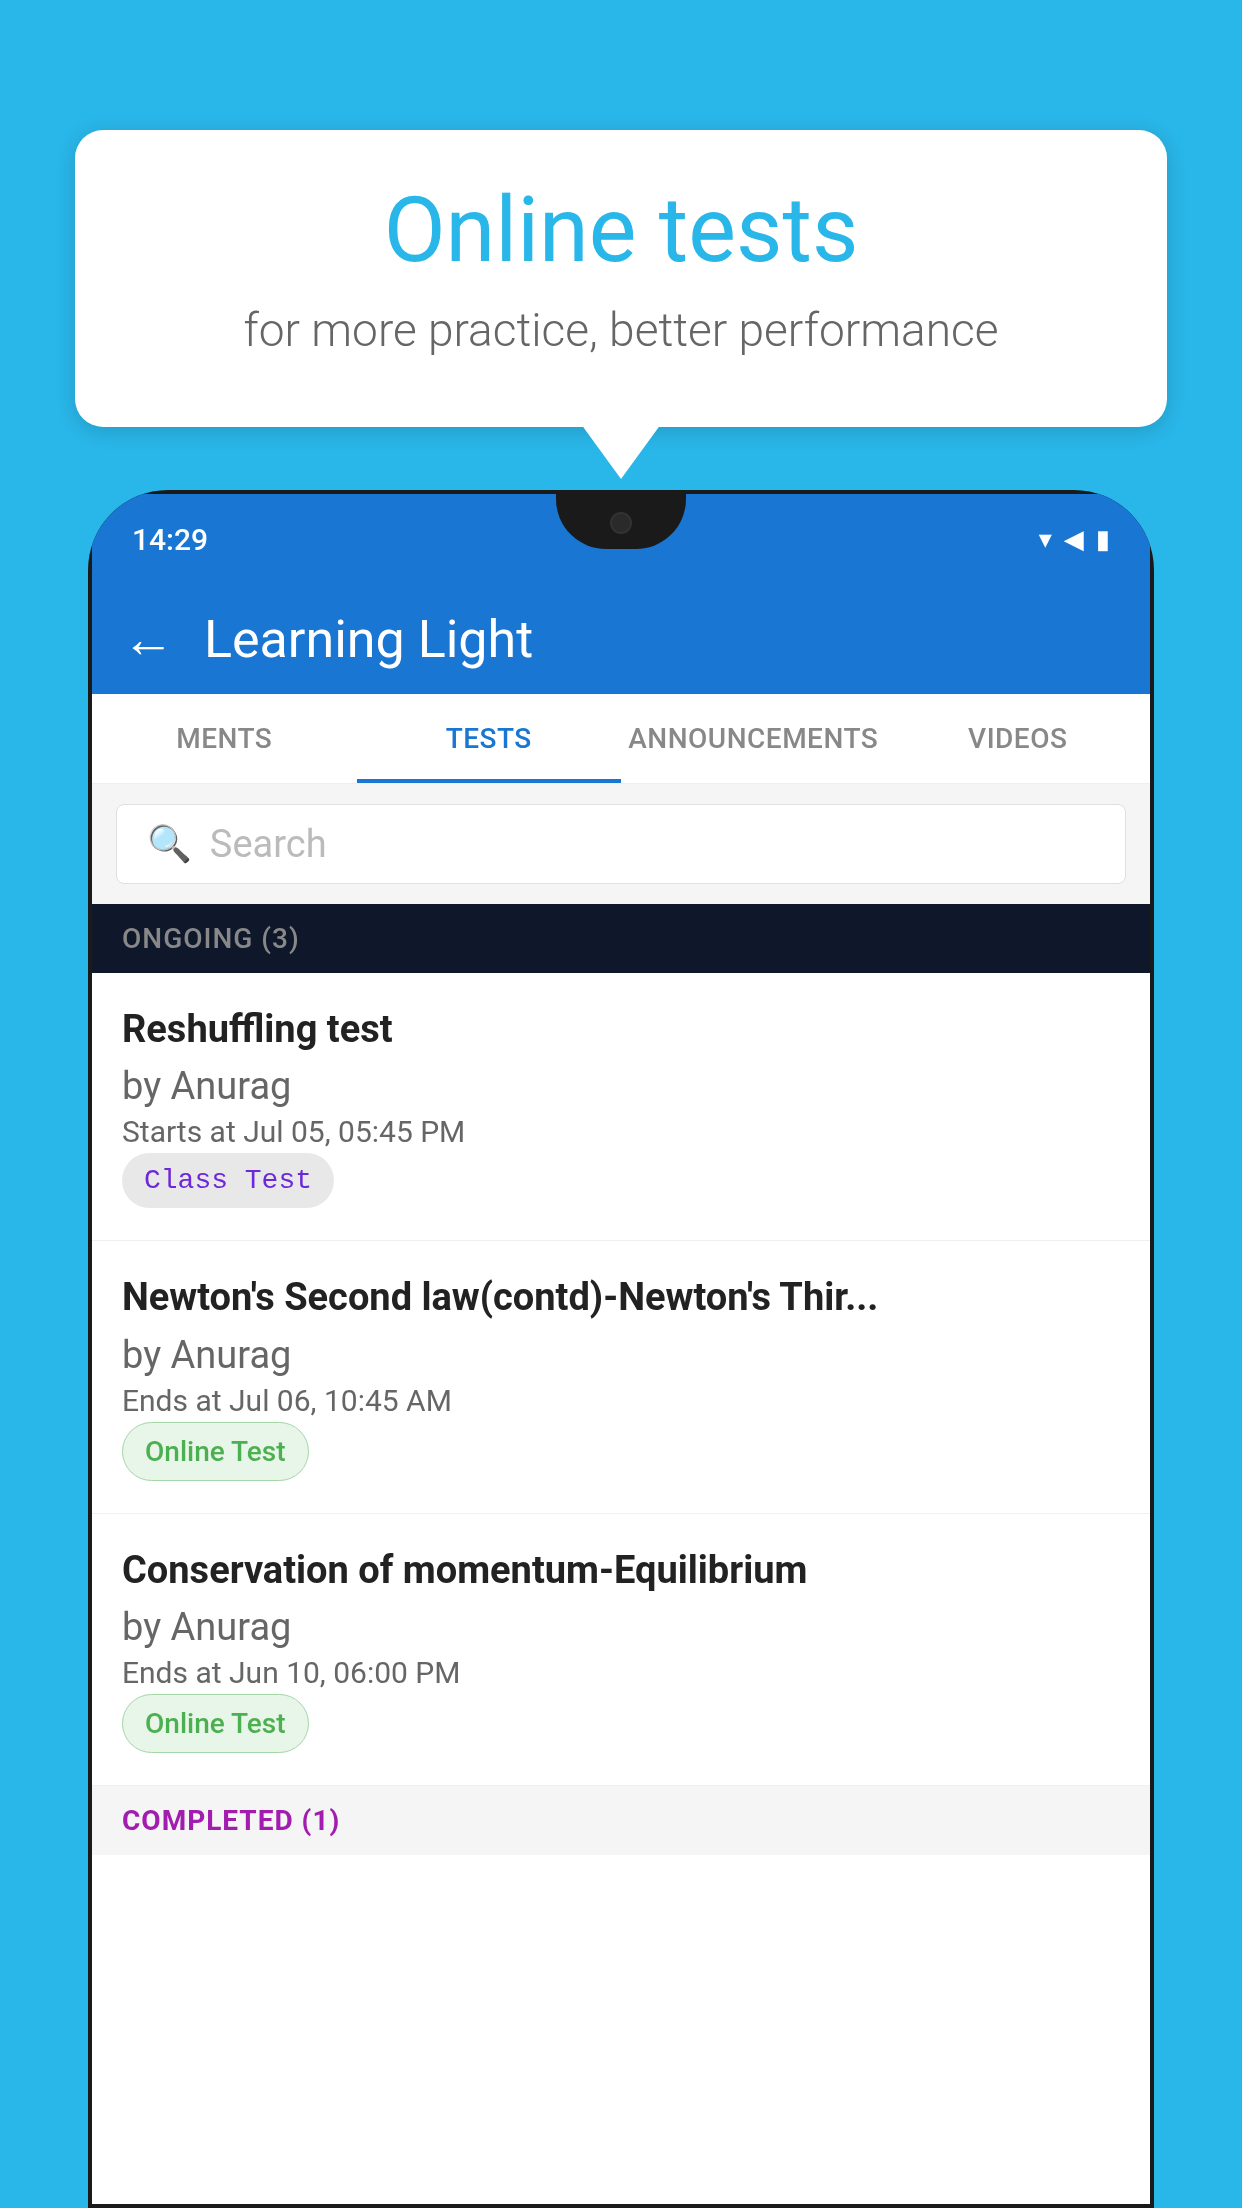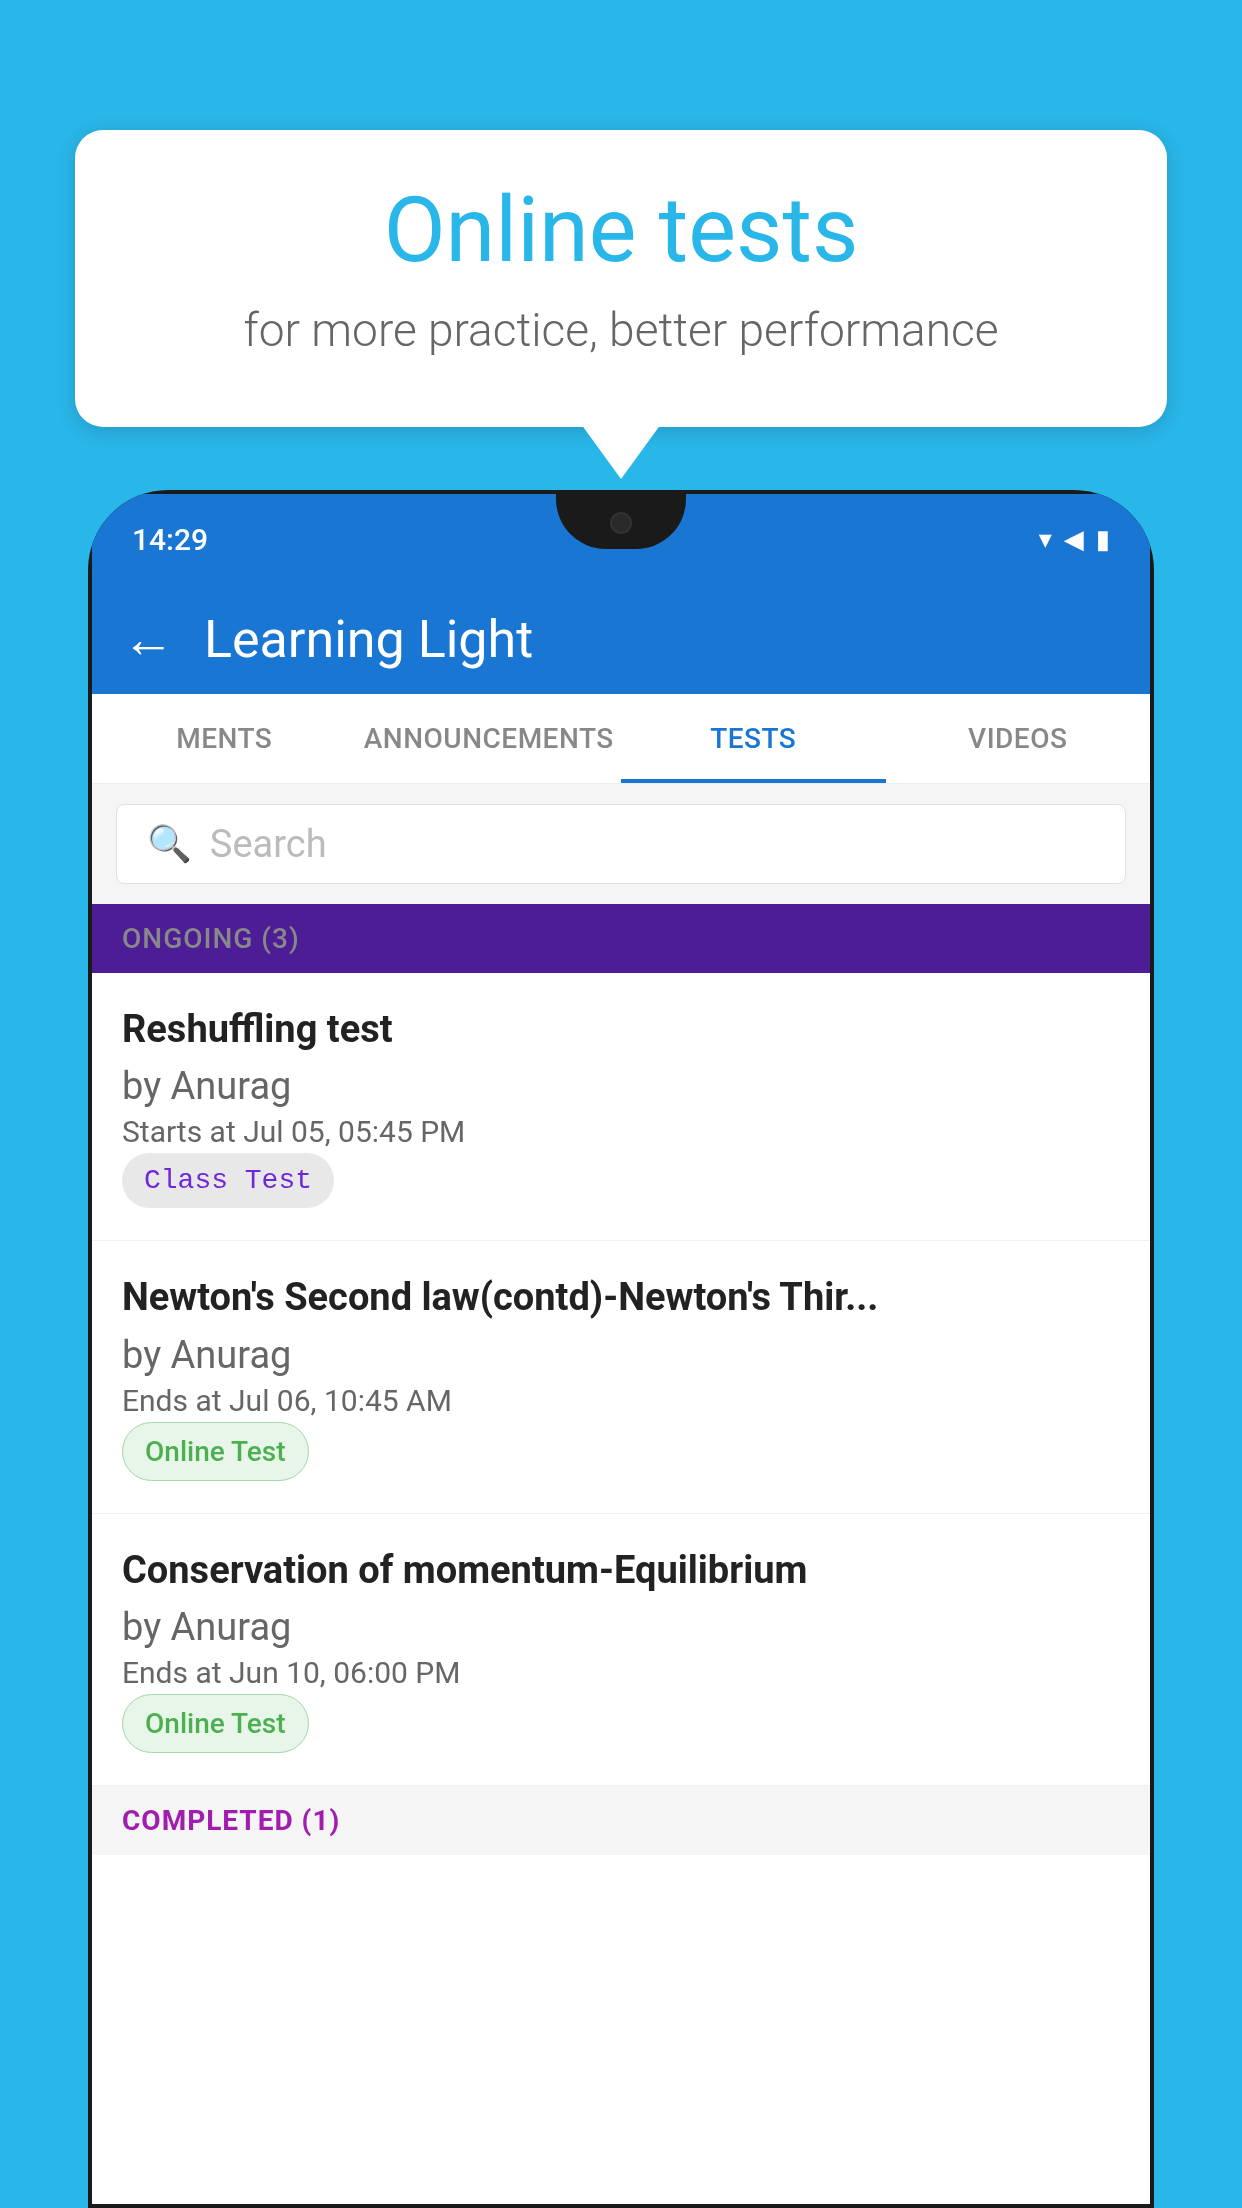--- a/index.html
+++ b/index.html
@@ -196,21 +196,21 @@
       font-size: 36px;
     }
 
     .search-placeholder {
       font-size: 38px;
       color: #bbb;
     }
 
     
     .section-header {
-      background: #4c1d95;
+      background: #0f172a;
       padding: 18px 30px;
       font-size: 28px;
       color: #888;
       font-weight: 500;
       letter-spacing: 1px;
     }
 
     
     .tests-list {
       background: white;
@@ -315,25 +315,25 @@
 
     <div class="app-header">
       <span class="back-arrow">←</span>
       <span class="app-title">Learning Light</span>
     </div>
 
     <div class="tabs-bar">
       <div class="tab-item">
         <span>MENTS</span>
       </div>
+      <div class="tab-item active">
+        <span>TESTS</span>
+      </div>
       <div class="tab-item">
         <span>ANNOUNCEMENTS</span>
-      </div>
-      <div class="tab-item active">
-        <span>TESTS</span>
       </div>
       <div class="tab-item">
         <span>VIDEOS</span>
       </div>
     </div>
 
     <div class="search-container">
       <div class="search-bar">
         <span class="search-icon-wrap">🔍</span>
         <span class="search-placeholder">Search</span>

